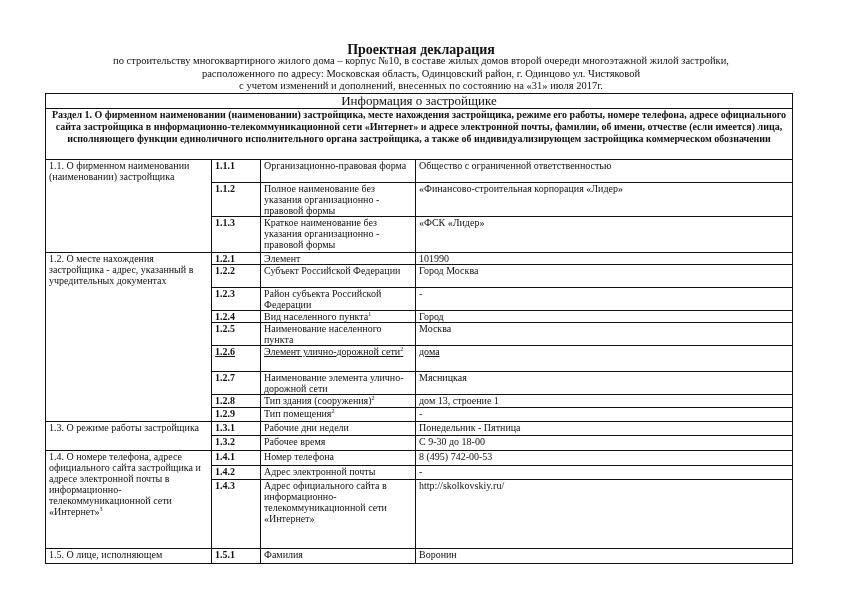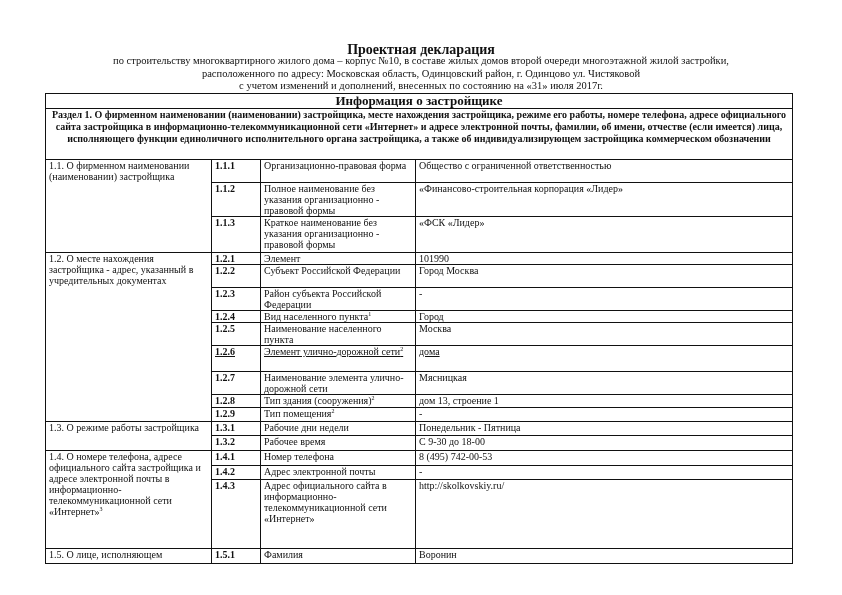--- a/index.html
+++ b/index.html
@@ -19,21 +19,21 @@
     table.decl {
       position: absolute; left: 45px; top: 93px; width: 747px;
       border-collapse: collapse; table-layout: fixed;
       font-size: 10px; line-height: 11px;
     }
     table.decl td {
       border: 1px solid #111; vertical-align: top;
       padding: 0 3px; overflow: hidden;
     }
     td.info-title {
-      text-align: center; font-weight: bold; font-size: 13px; line-height: 14px;
+      text-align: center; font-weight: normal; font-size: 13px; line-height: 14px;
       height: 14px; padding-top: 0; margin-top: 20px;
     }
     td.section-title {
       text-align: center; font-weight: bold; font-size: 10px; line-height: 12px;
       padding: 2px 6px 0 6px; height: 50px; margin-top: 38px;
     }
     td.group { font-weight: normal; padding-left: 3px; }
     td.code { font-weight: bold; padding-left: 6px; }
     sup { font-size: 6px; line-height: 0; vertical-align: super; }
   </style>

